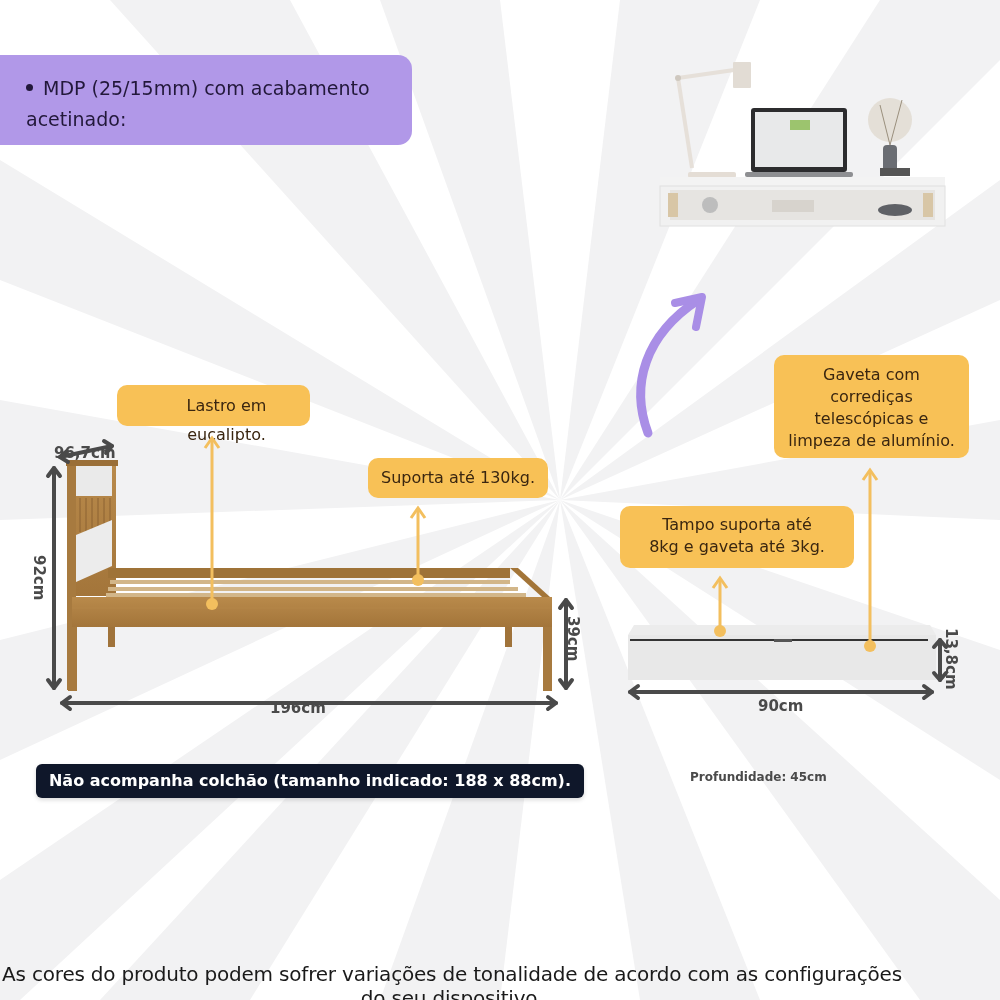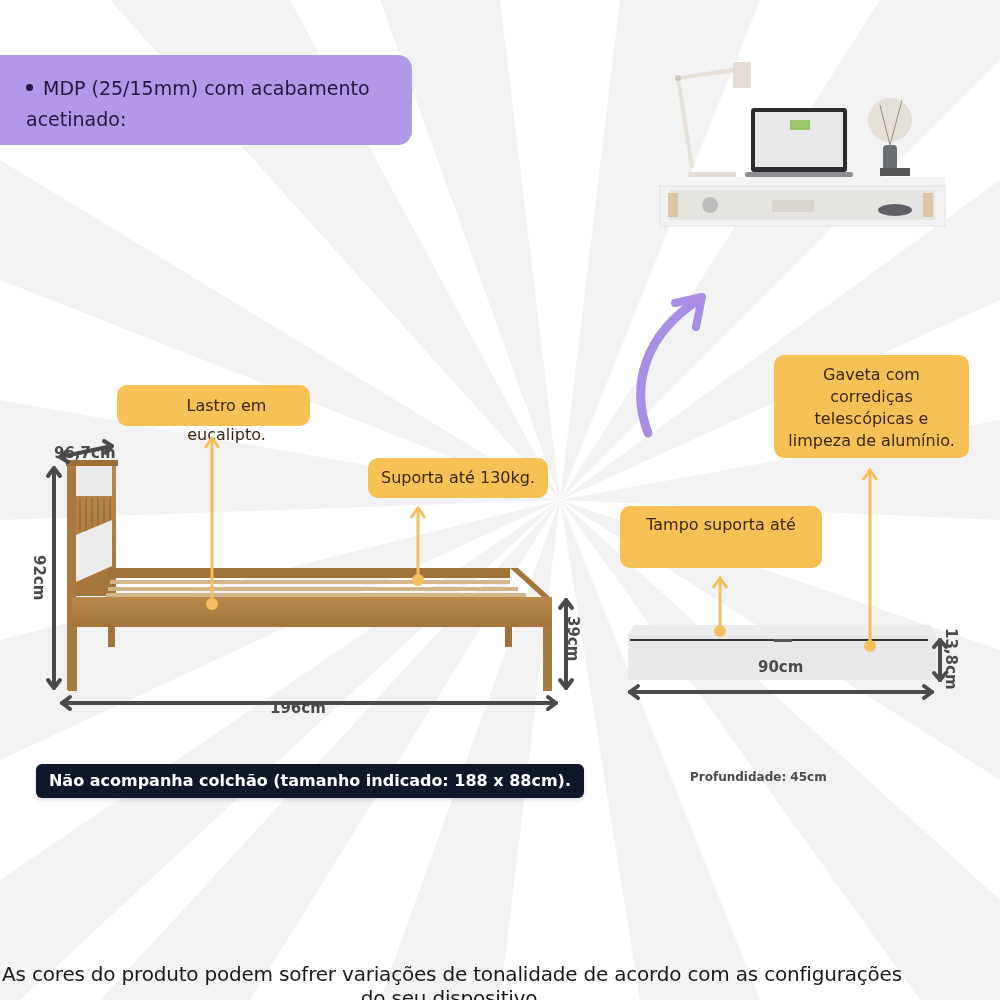--- a/index.html
+++ b/index.html
@@ -241,24 +241,25 @@
 <div class="layer dim vert" style="left:30px; top:555px;">92cm</div>
 <div class="layer dim vert" style="left:562px; top:616px; width:20px;">39cm</div>
 <div class="layer dim" style="left:270px; top:699px;">196cm</div>
 
 <div class="layer callout" style="left:774px; top:355px; width:195px; height:103px; padding-top:9px;">
   <div>Gaveta com</div>
   <div>corrediças</div>
   <div>telescópicas e</div>
   <div>limpeza de alumínio.</div>
 </div>
-<div class="layer callout" style="left:620px; top:506px; width:202px; height:62px; padding-top:8px;">
+<div class="layer callout" style="left:620px; top:506px; width:234px; height:62px; padding-top:8px;">
   <div>Tampo suporta até</div>
+  <div>8kg e gaveta até 3kg.</div>
 </div>
 
-<div class="layer dim" style="left:758px; top:658px;">90cm</div>
+<div class="layer dim" style="left:758px; top:697px;">90cm</div>
 <div class="layer dim vert" style="left:942px; top:628px;">13,8cm</div>
 
 <div class="layer warning">Não acompanha colchão (tamanho indicado: 188 x 88cm).</div>
 
 <div class="layer depth">Profundidade: 45cm</div>
 
 <div class="layer footer-note">As cores do produto podem sofrer variações de tonalidade de acordo com as configurações do seu dispositivo.</div>
 
 </body></html>

